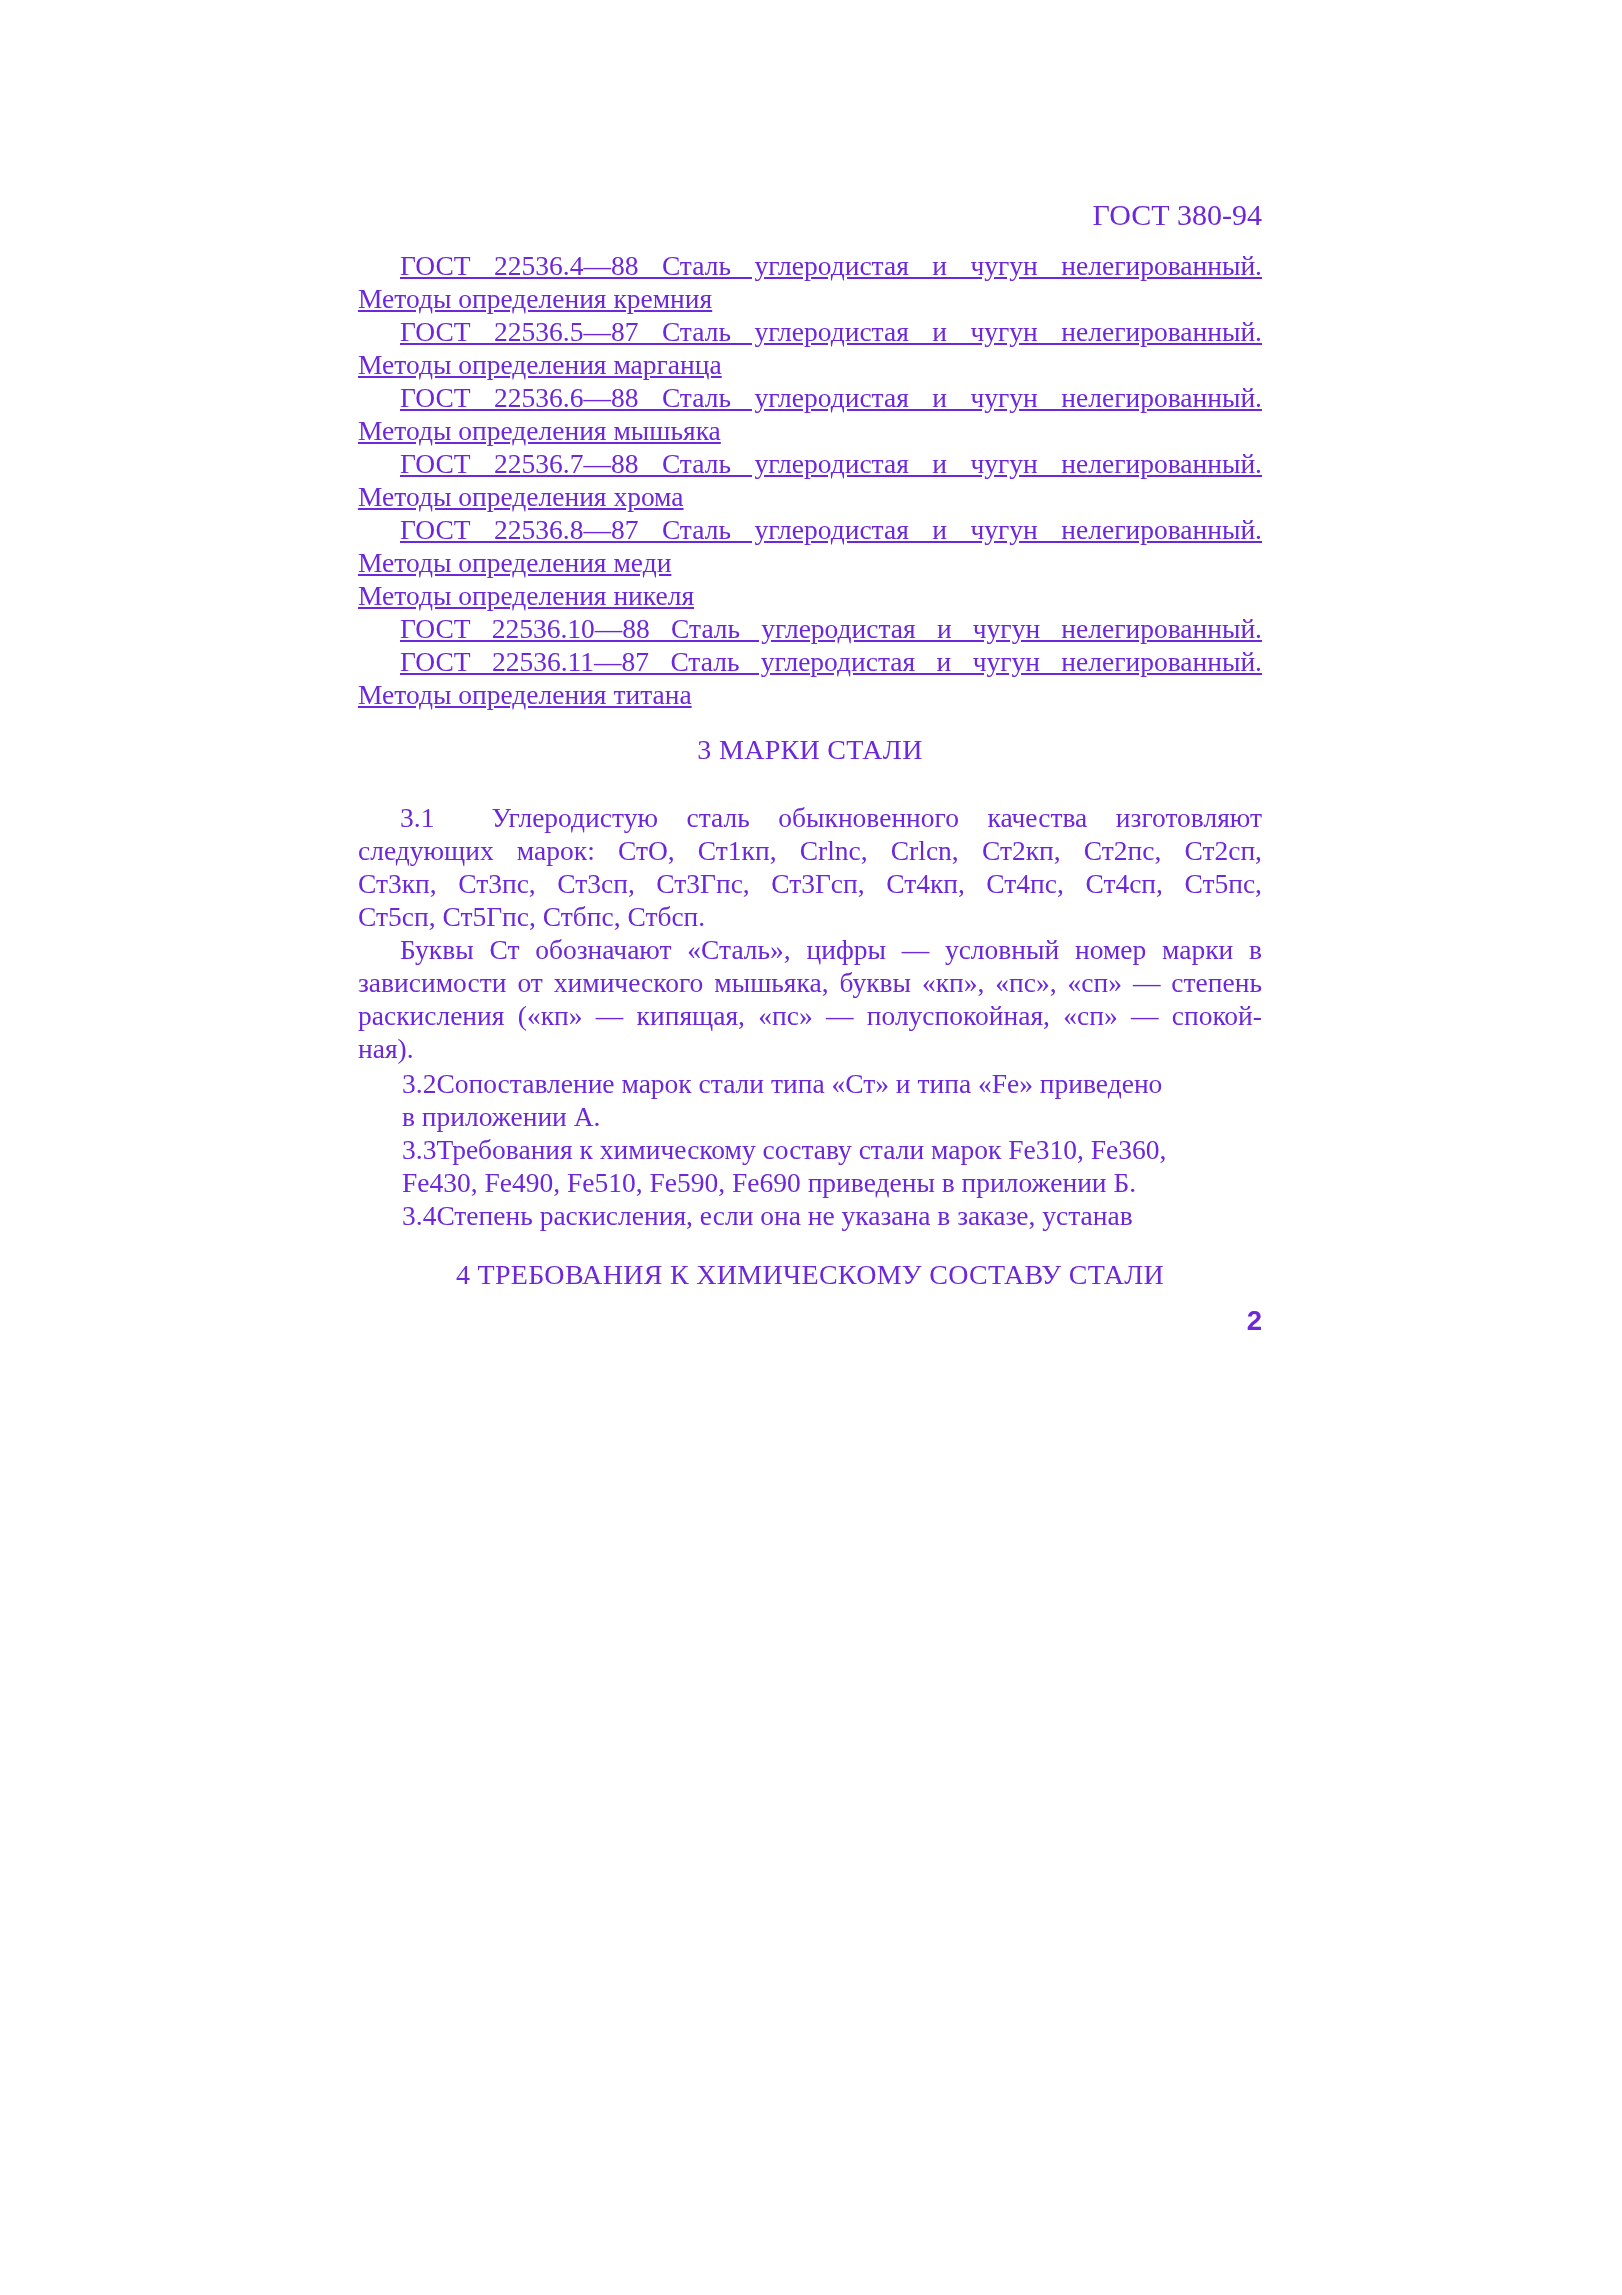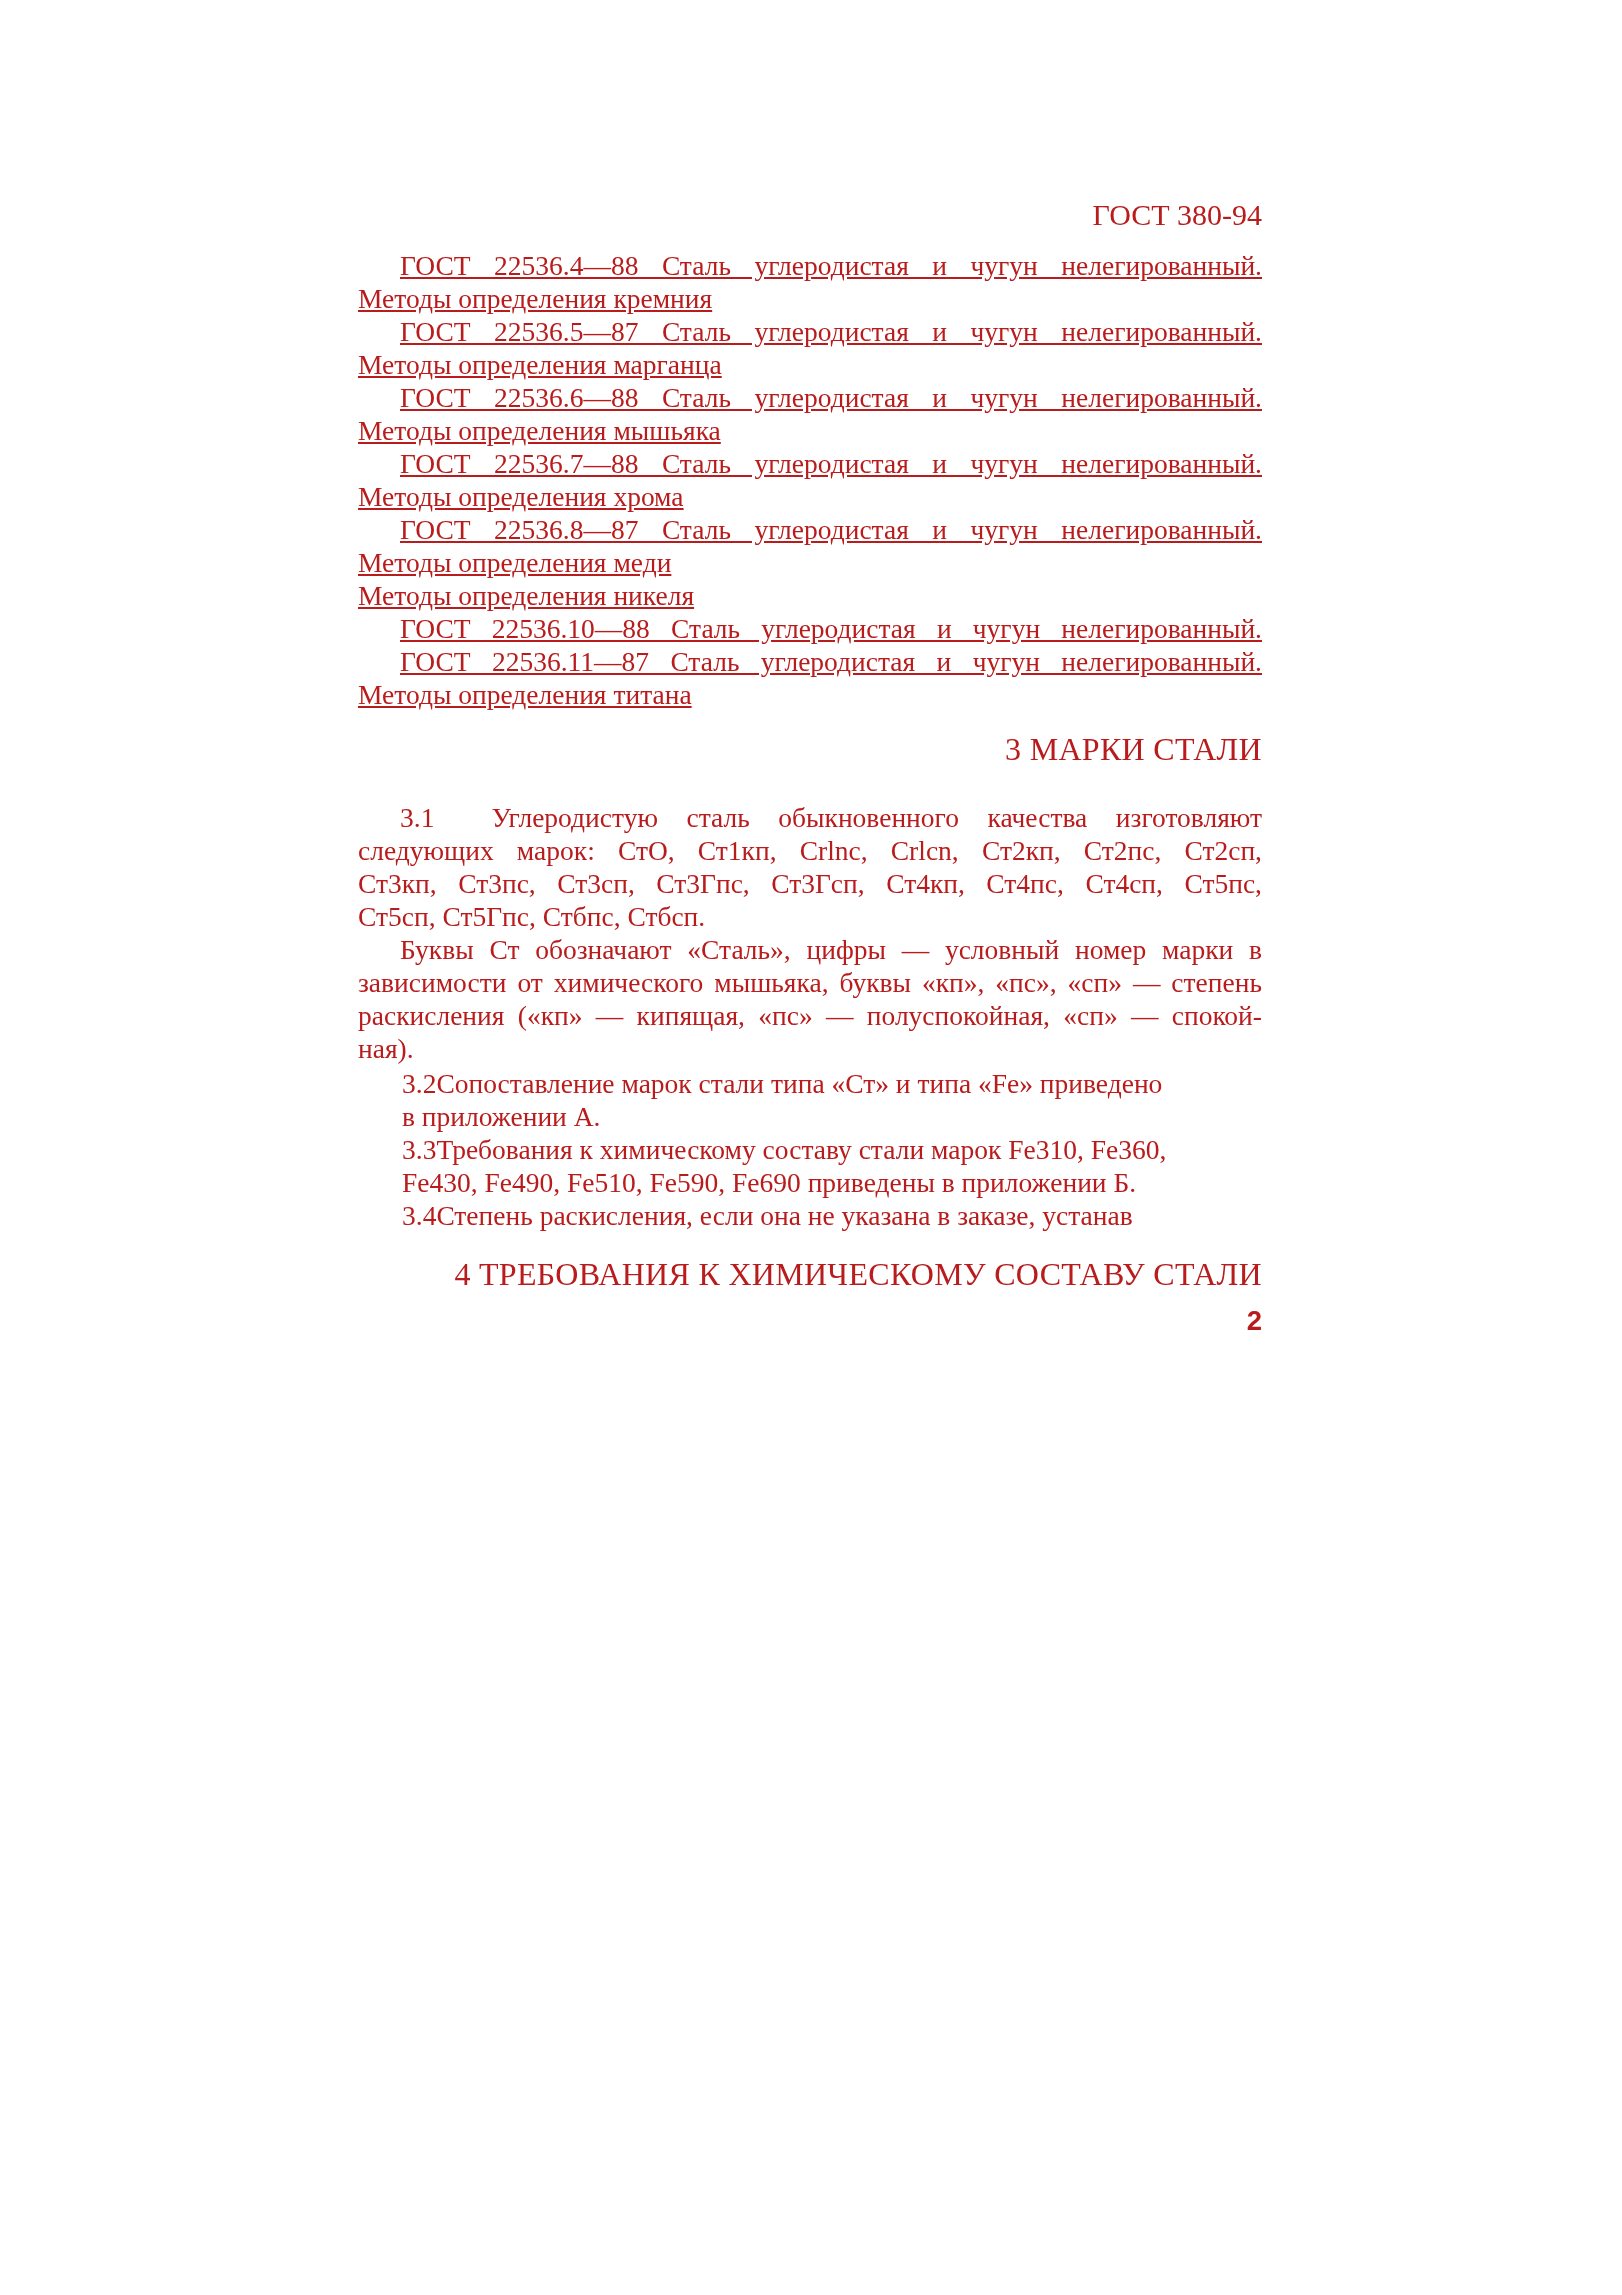--- a/index.html
+++ b/index.html
@@ -5,21 +5,21 @@
   html, body {
     margin: 0;
     padding: 0;
     background: #ffffff;
   }
   .page {
     position: relative;
     width: 1622px;
     height: 2295px;
     background: #ffffff;
-    color: #b91c1c;
+    color: #6d28d9;
     font-family: "Liberation Serif", "DejaVu Serif", serif;
     font-size: 27.5px;
     line-height: 33px;
   }
   .content {
     position: absolute;
     left: 358px;
     top: 0;
     width: 904px;
   }
@@ -40,22 +40,22 @@
   }
   .ind { text-indent: 42px; }
 
   .doc-header {
     margin-top: 198px;
     text-align: right;
     font-size: 30px;
   }
   .refs { margin-top: 18px; text-decoration: underline; }
   .h-center {
-    text-align: right;
-    font-size: 32px;
+    text-align: center;
+    font-size: 28px;
     letter-spacing: 0.3px;
   }
   .h3 { margin-top: 21.6px; }
   .p31 { margin-top: 35px; }
   .clauses { margin-top: 2.6px; margin-left: 44px; }
   .h4 { margin-top: 26px; }
   .p41 { margin-top: 27.5px; }
   .pagenum {
     margin-top: 13px;
     text-align: right;

